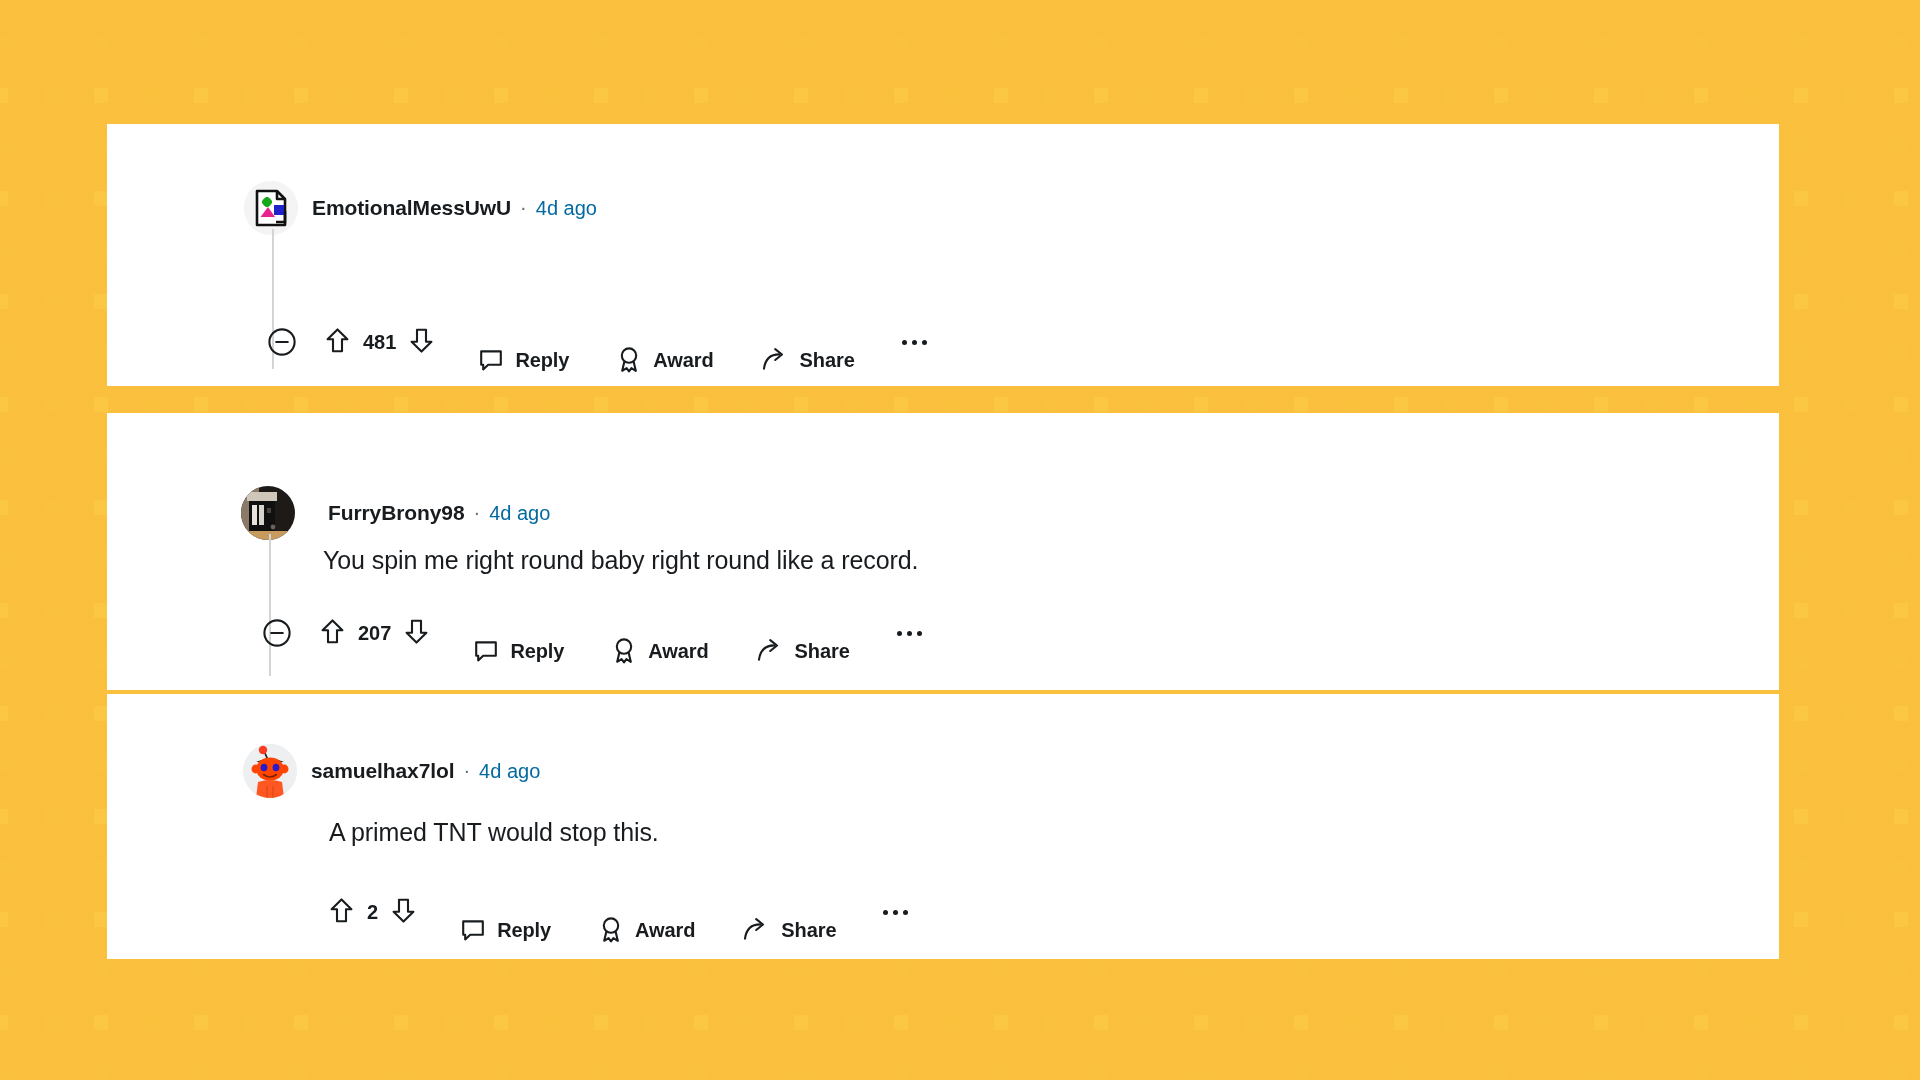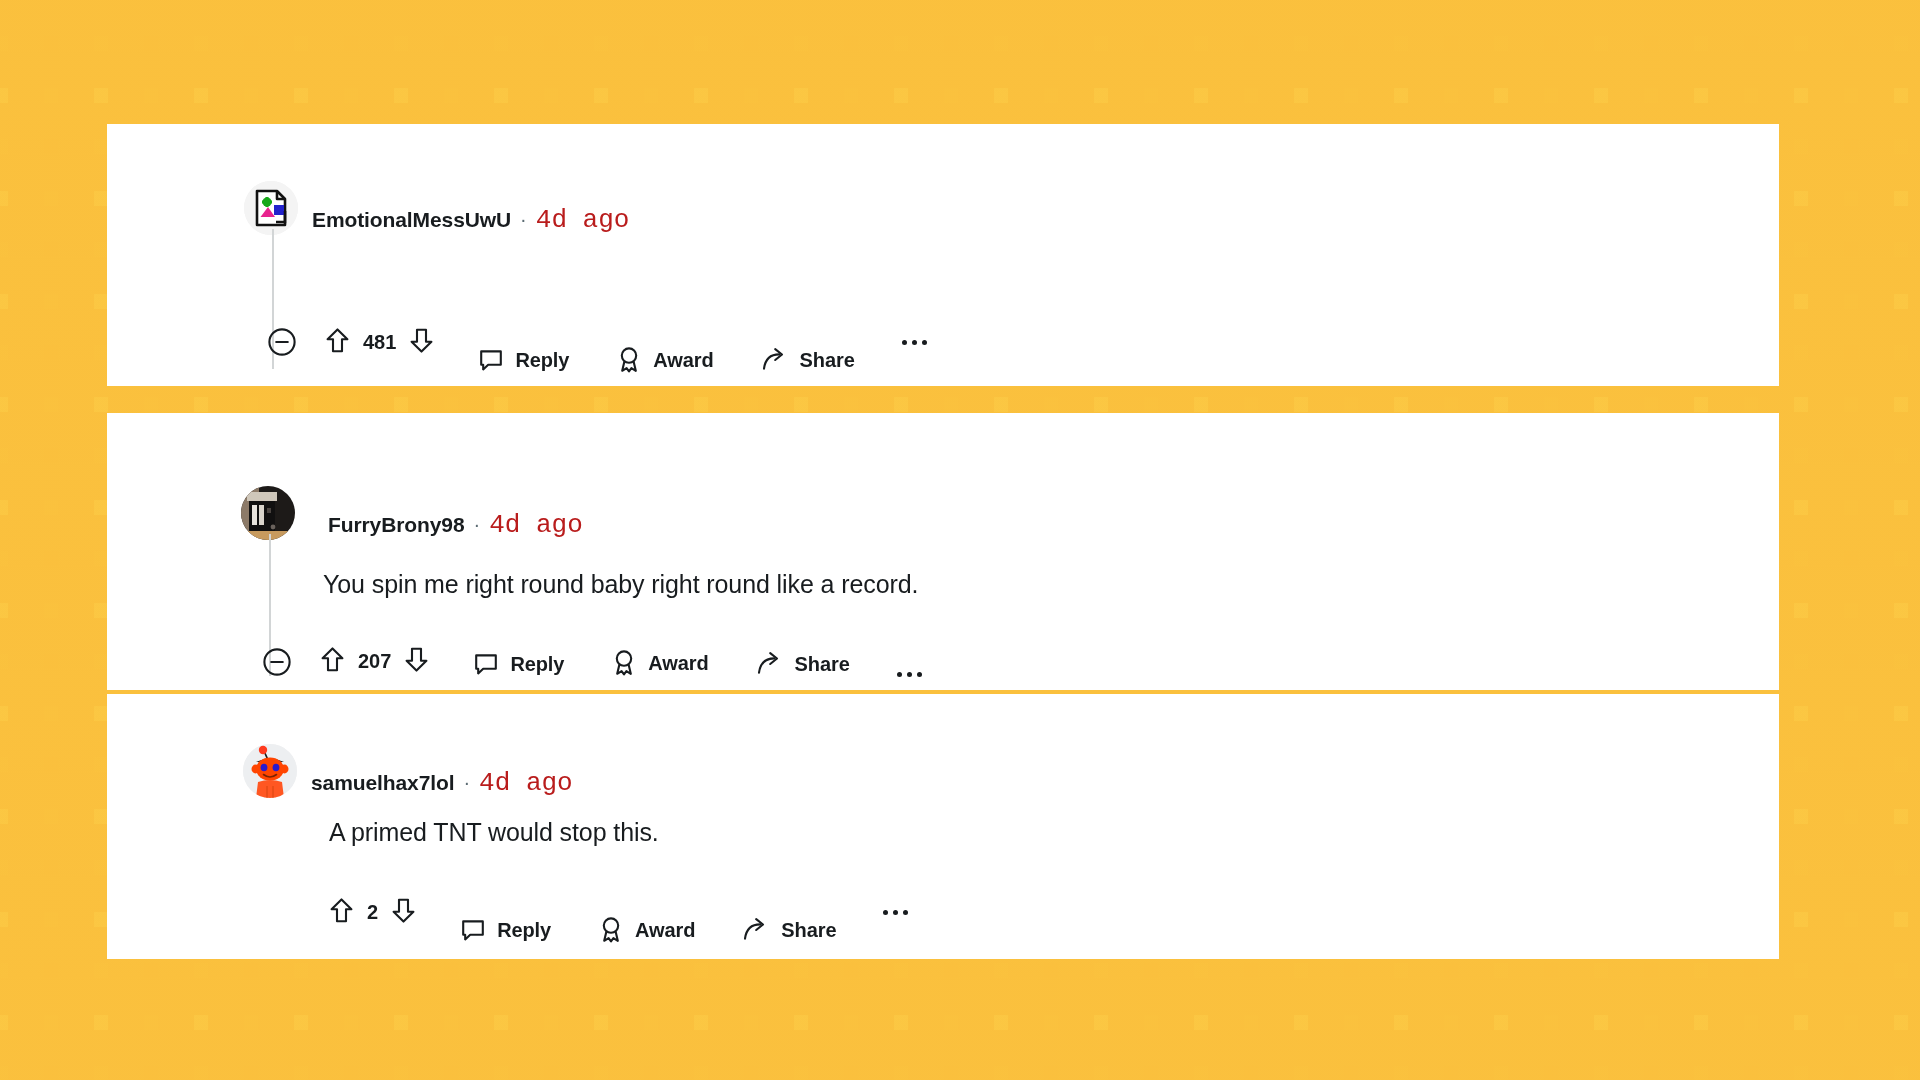--- a/index.html
+++ b/index.html
@@ -49,21 +49,21 @@
   #card-2 { left: 107px; top: 413px; width: 1672px; height: 277px; }
   #card-3 { left: 107px; top: 694px; width: 1672px; height: 265px; }
 
   
   .card-inner { position: relative; width: 100%; height: 100%; }
 
   
   .c-header {
     position: absolute;
     display: flex;
-    align-items: flex-end;
+    align-items: center;
     gap: 14px;
   }
 
   .avatar {
     width: 54px;
     height: 54px;
     border-radius: 50%;
     flex: 0 0 54px;
     overflow: hidden;
     position: relative;
@@ -80,24 +80,23 @@
     letter-spacing: -0.1px;
   }
   .dot {
     color: #5C6C74;
     font-size: 20px;
     padding: 0 9px;
     position: relative;
     top: -1px;
   }
   .ago {
-    font-size: 26px;
-    color: #b91c1c;
+    font-size: 20px;
+    color: #0369a1;
     font-weight: 400;
-    font-family: Liberation Mono, monospace;
   }
 
   
   .threadline {
     position: absolute;
     width: 2px;
     background: #D2D5D6;
   }
 
   
@@ -274,23 +273,23 @@
       </div>
       <div class="meta">
         <span class="username">FurryBrony98</span>
         <span class="dot">·</span>
         <span class="ago">4d ago</span>
       </div>
     </div>
 
     <div class="threadline" style="left:162px; top:121px; height:142px;"></div>
 
-    <div class="c-body" style="left:216px; top:155px;">You spin me right round baby right round like a record.</div>
-
-    <div class="actions" style="left:155px; top:200px;align-items:flex-end;">
+    <div class="c-body" style="left:216px; top:131px;">You spin me right round baby right round like a record.</div>
+
+    <div class="actions" style="left:155px; top:188px;">
 
       <span class="collapse-btn">
         <svg width="30" height="30" viewBox="0 0 30 30">
           <circle cx="15" cy="15" r="12.6" fill="none" stroke="#181C1F" stroke-width="2.1"></circle>
           <line x1="9.2" y1="15" x2="20.8" y2="15" stroke="#181C1F" stroke-width="2.1" stroke-linecap="round"></line>
         </svg>
       </span>
 
       <span class="vote-group">
         <span>

